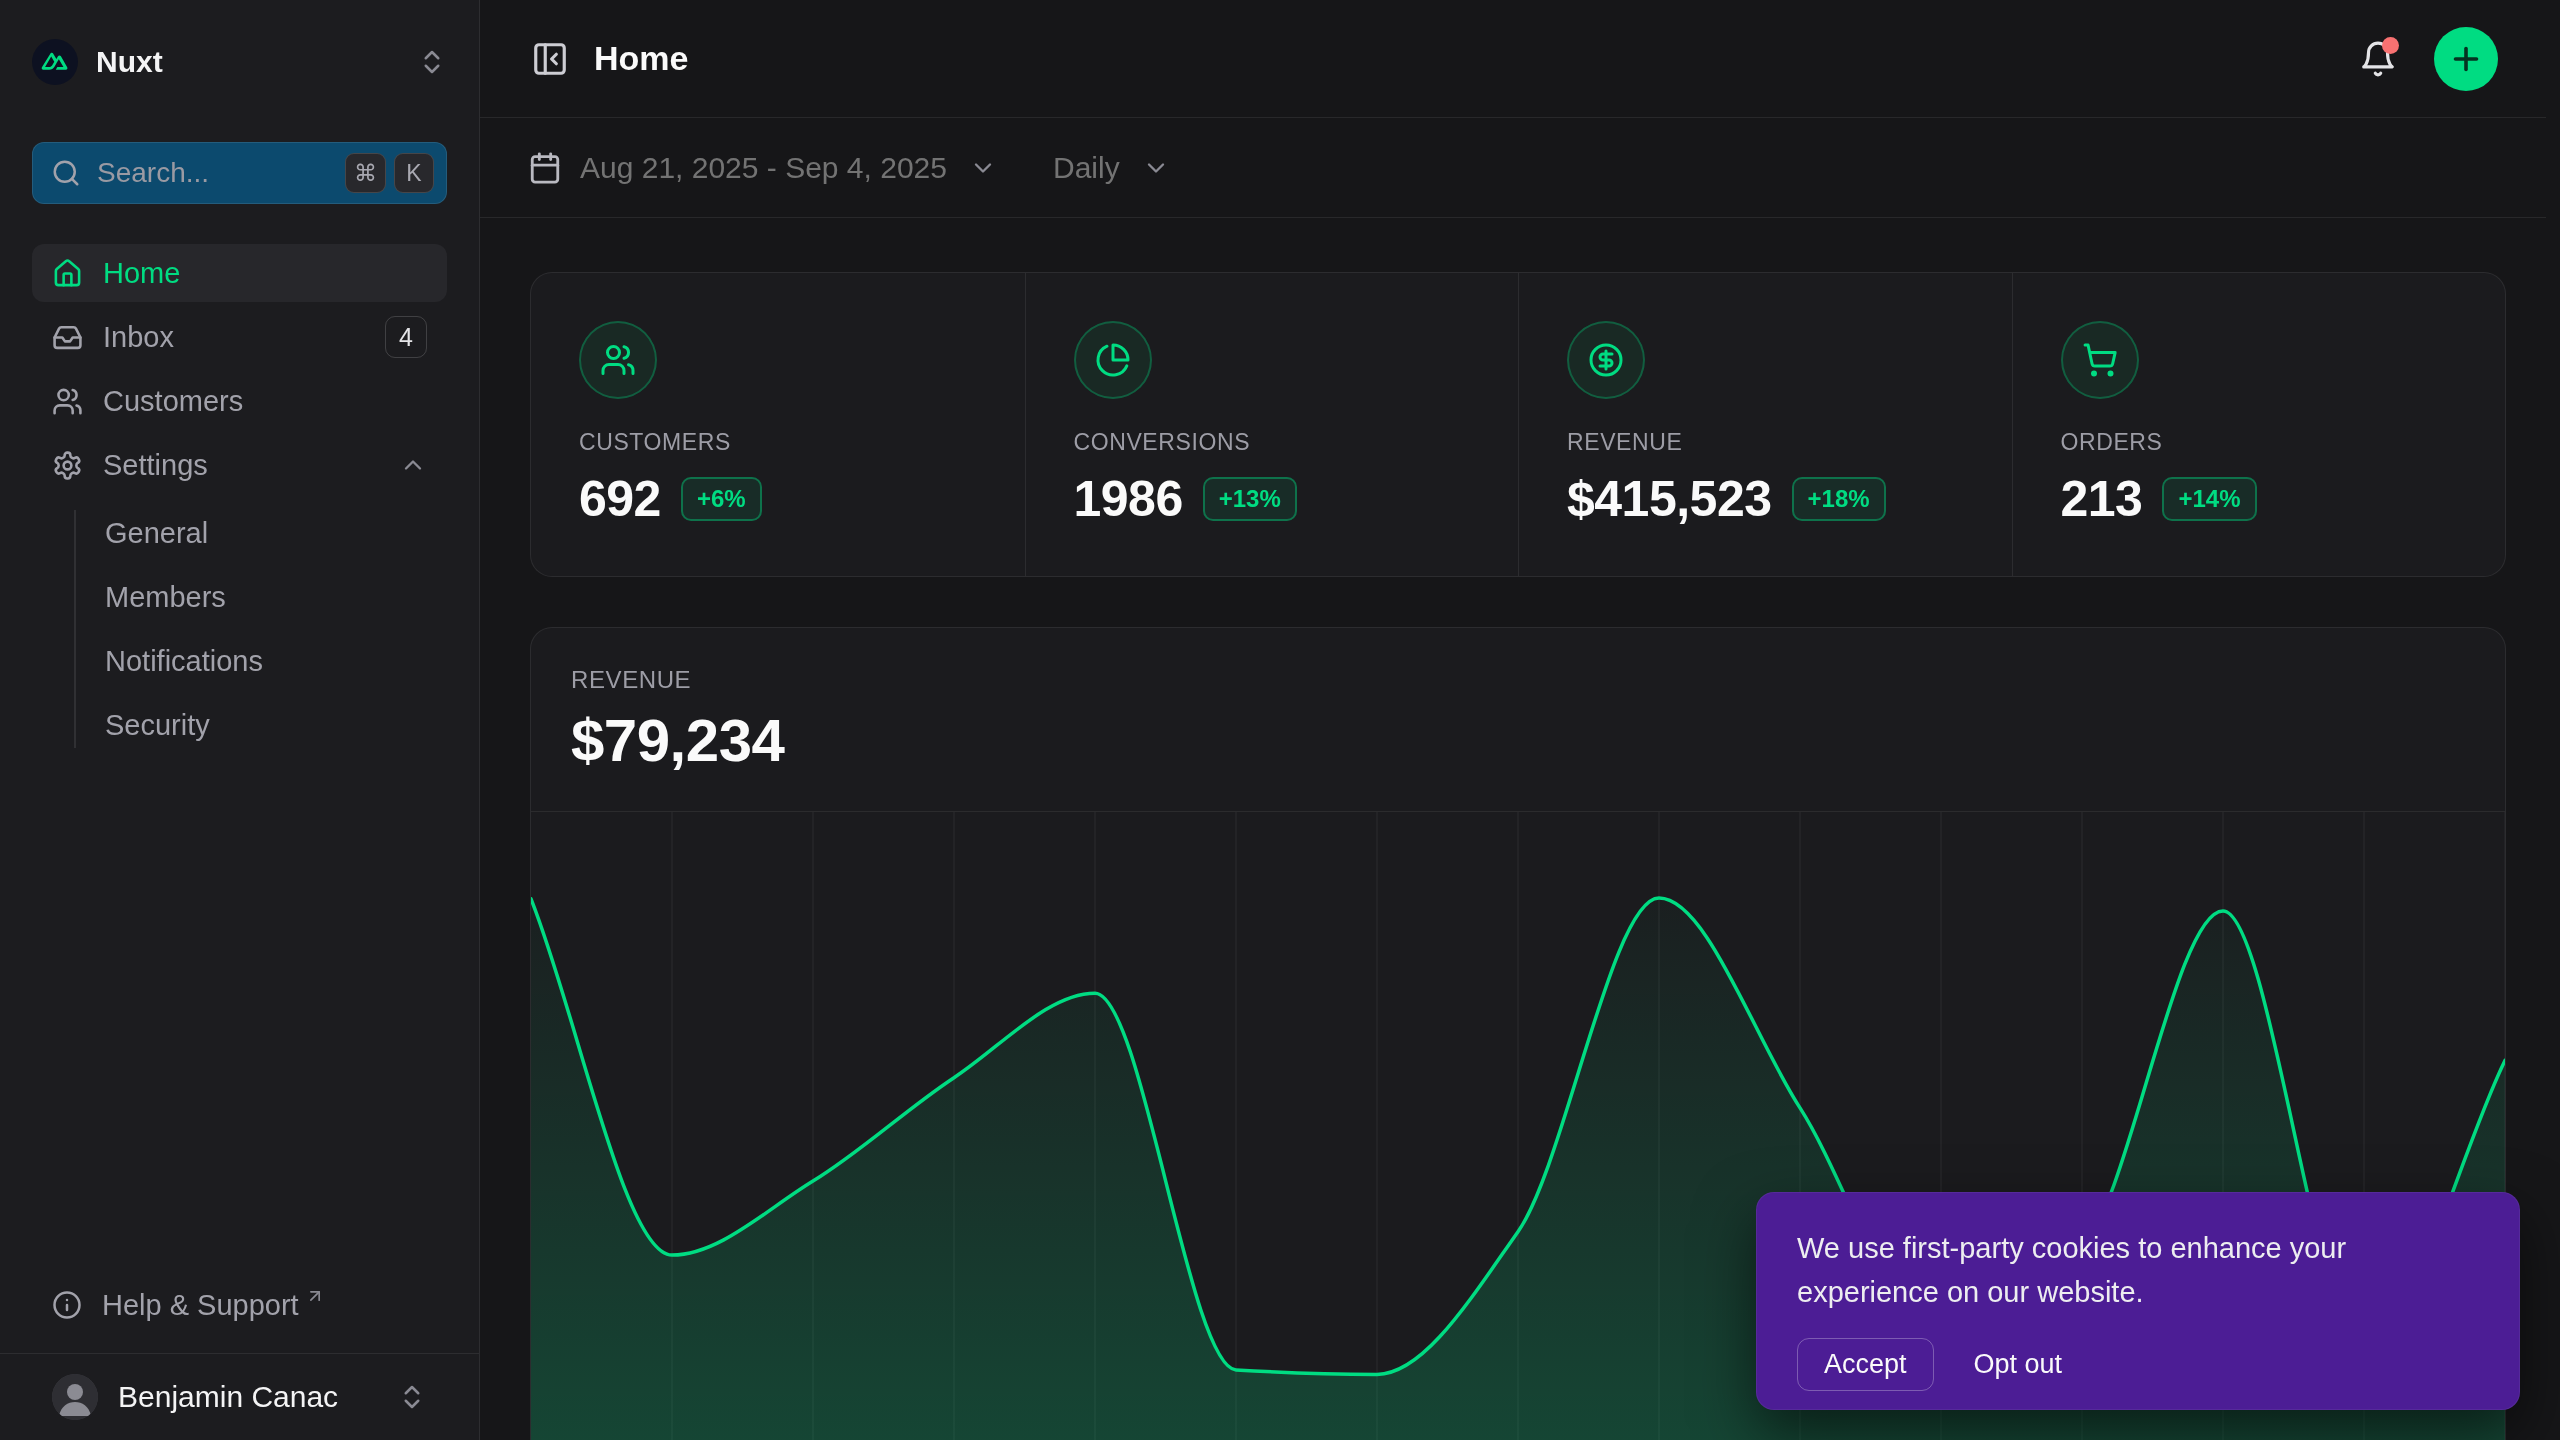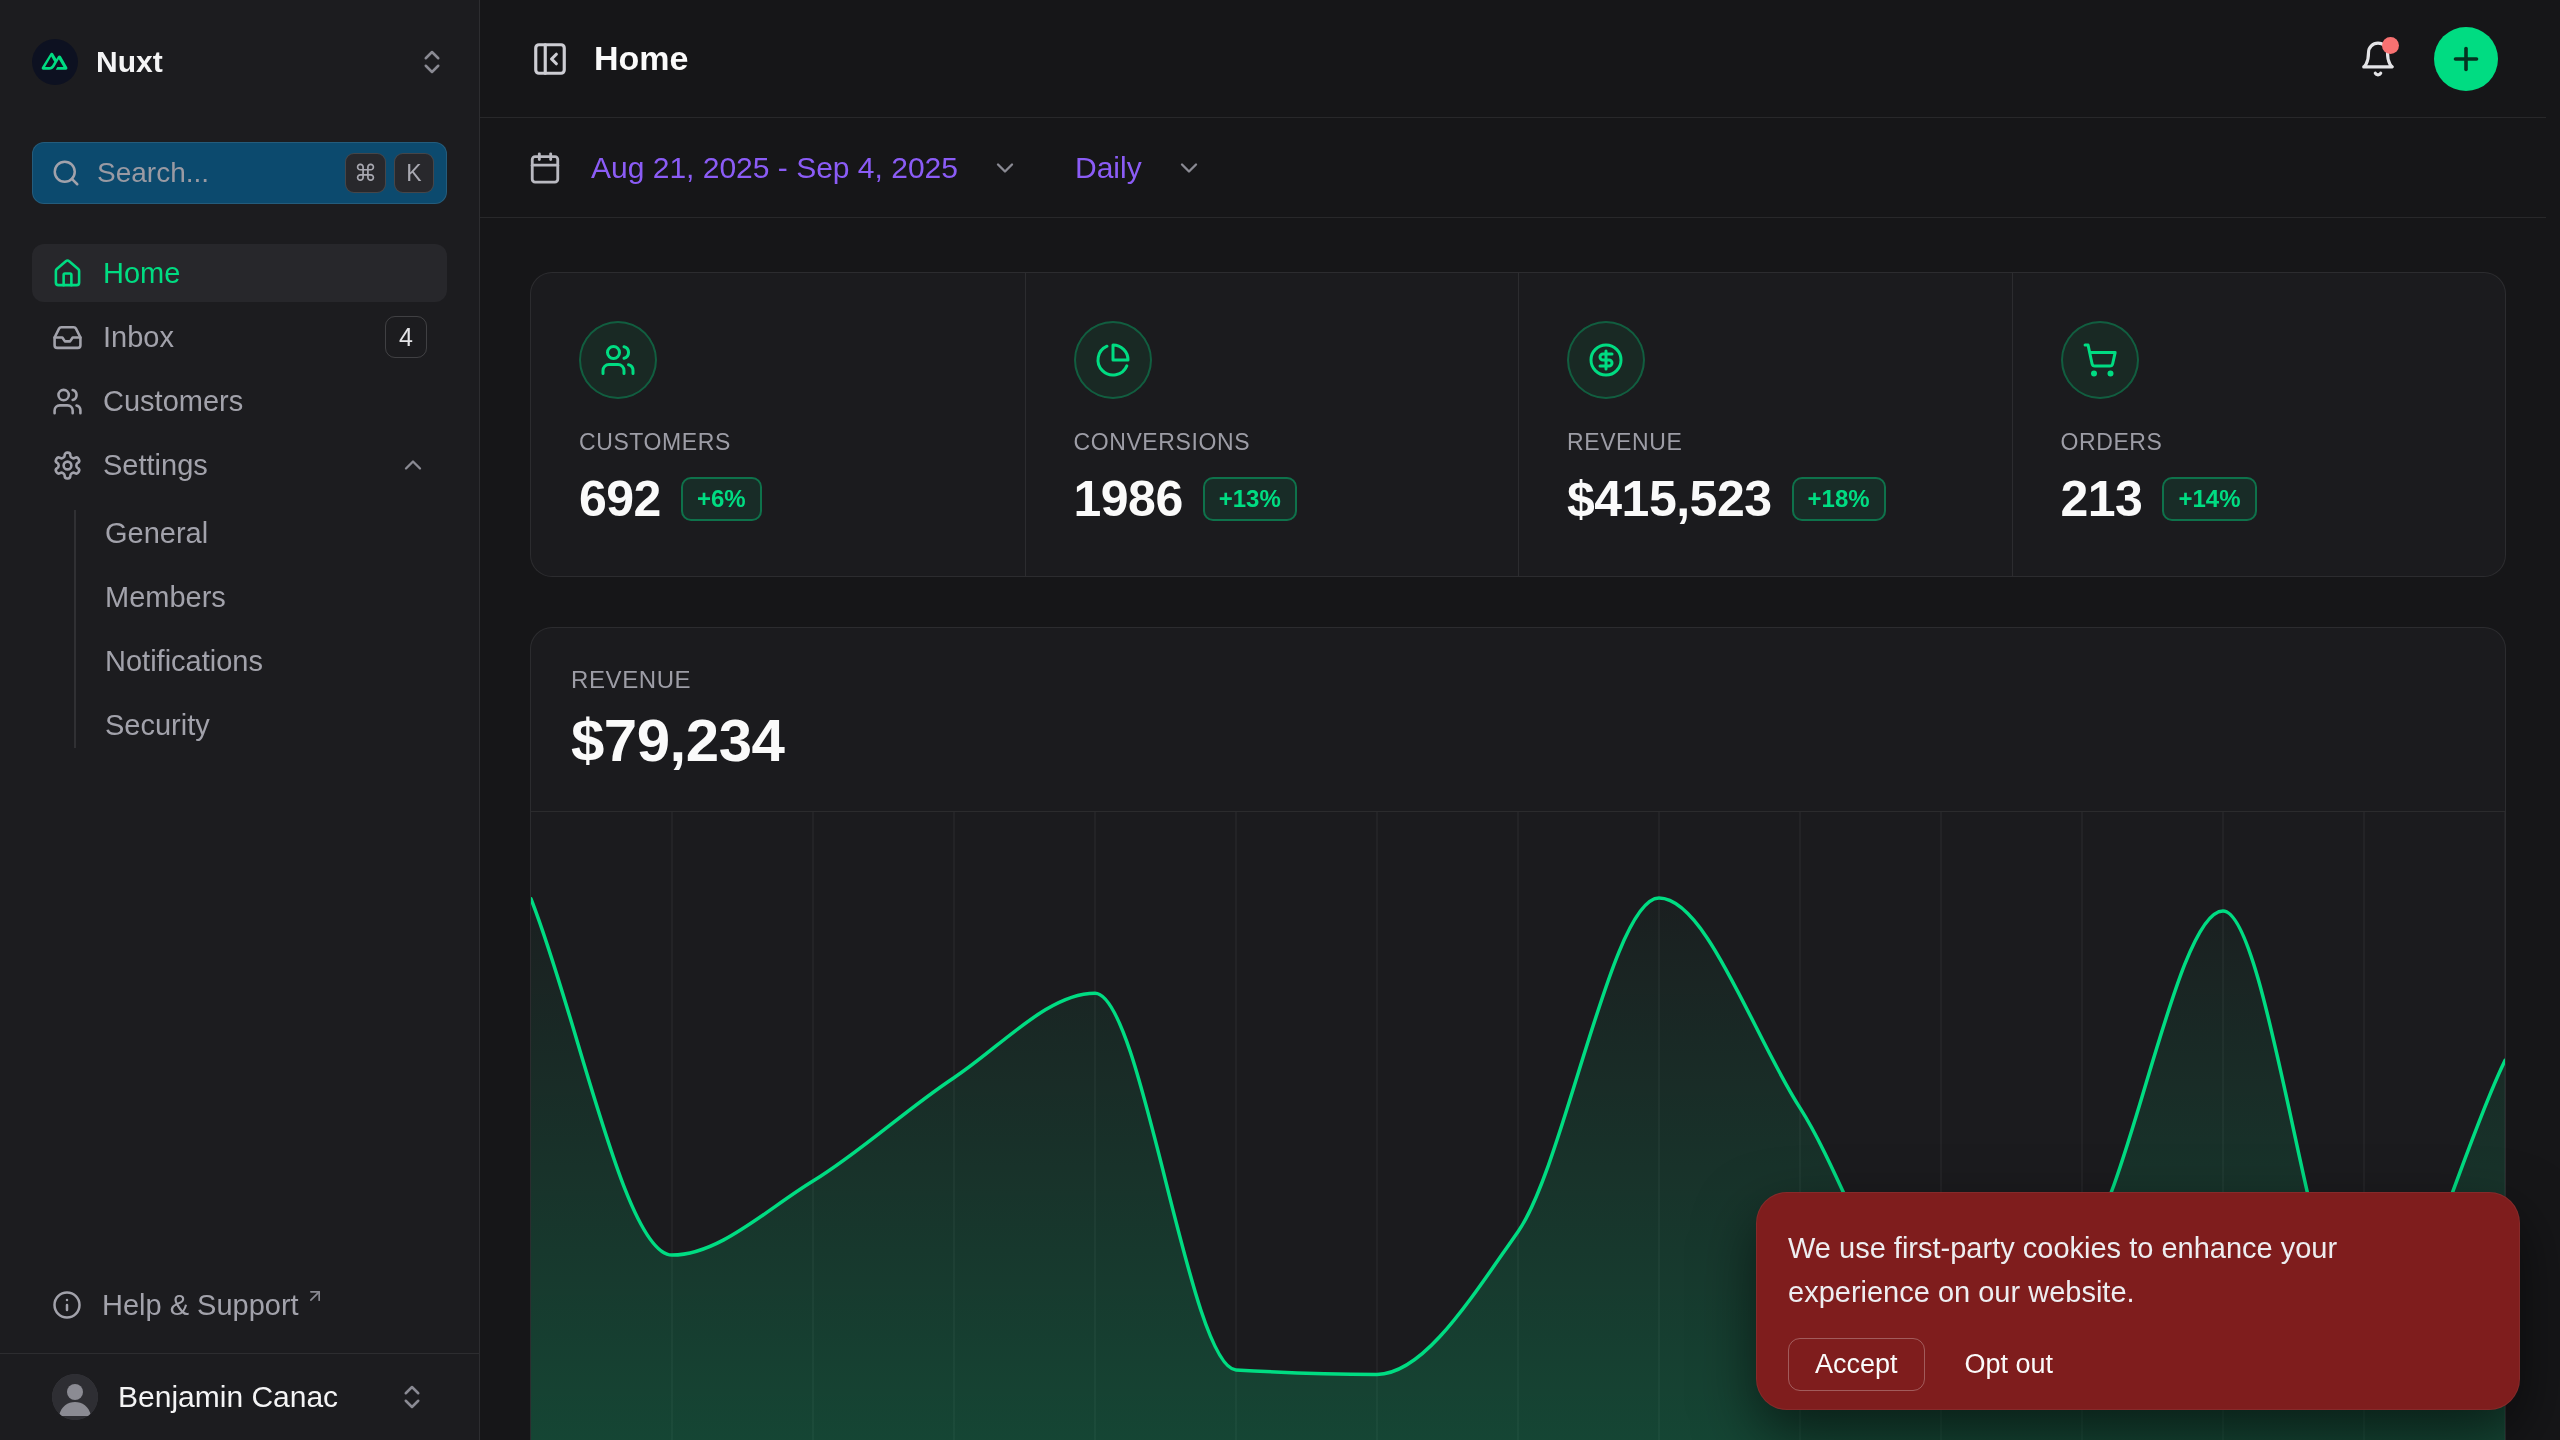--- a/index.html
+++ b/index.html
@@ -51,21 +51,21 @@
   .collapse-btn { width:44px; height:44px; display:flex; align-items:center; justify-content:center;
     color:#cdcdd3; cursor:pointer; border-radius:10px; }
   .page-title { font-size:34px; font-weight:700; color:#fafafa; margin-left:22px; flex:1; }
   .bell-btn { position:relative; width:52px; height:52px; display:flex; align-items:center; justify-content:center;
     color:#e4e4e7; cursor:pointer; }
   .bell-dot { position:absolute; top:4px; right:5px; width:17px; height:17px; border-radius:50%; background:#f87171; }
   .plus-btn { width:64px; height:64px; border-radius:50%; background:#00dc82; color:#053321; display:flex;
     align-items:center; justify-content:center; margin-left:30px; cursor:pointer; }
   .toolbar { height:100px; border-bottom:1px solid rgba(255,255,255,.08); display:flex; align-items:center;
     padding:0 48px; gap:56px; flex-shrink:0; }
-  .tool-btn { display:flex; align-items:center; gap:29px; color:#8b5cf6; font-size:30px; cursor:pointer; }
+  .tool-btn { display:flex; align-items:center; gap:18px; color:#737373; font-size:30px; cursor:pointer; }
   .tool-btn .cal { color:#b9b9c0; }
   .tool-btn .chev { margin-left:4px; }
 
   .content { padding:54px 40px 0 50px; flex:1; }
 
   
   .stats-card { display:grid; grid-template-columns:repeat(4,1fr); background:#1b1b1e;
     border:1px solid rgba(255,255,255,.08); border-radius:22px; height:305px; overflow:hidden; }
   .stat-cell { padding:48px 48px 0 48px; }
   .stat-cell + .stat-cell { border-left:1px solid rgba(255,255,255,.08); }
@@ -82,23 +82,23 @@
   .chart-card { margin-top:50px; background:#1b1b1e; border:1px solid rgba(255,255,255,.08);
     border-radius:22px; height:930px; overflow:hidden; }
   .chart-head { padding:38px 40px 0 40px; }
   .chart-label { font-size:24px; letter-spacing:.6px; color:#9d9da6; font-weight:500; }
   .chart-value { font-size:60px; font-weight:700; color:#fafafa; margin-top:12px; letter-spacing:-.5px; }
   .plot-wrap { margin-top:36px; border-top:1px solid rgba(255,255,255,.07); }
   .plot { position:relative; width:1974px; height:636px; }
   .plot svg { position:absolute; inset:0; }
 
   
-  .cookie-banner { position:absolute; left:1756px; top:1192px; width:764px; height:218px; background:#7f1d1d;
-    border:1px solid rgba(255,255,255,.06); border-radius:31px; box-shadow:0 24px 60px rgba(0,0,0,.55);
-    padding:34px 31px; z-index:10; }
+  .cookie-banner { position:absolute; left:1756px; top:1192px; width:764px; height:218px; background:#4c1d95;
+    border:1px solid rgba(255,255,255,.06); border-radius:18px; box-shadow:0 24px 60px rgba(0,0,0,.55);
+    padding:34px 40px; z-index:10; }
   .cookie-text { font-size:29px; line-height:1.5; color:#ededf0; font-weight:500; max-width:640px; }
   .cookie-actions { display:flex; align-items:center; gap:40px; margin-top:24px; }
   .accept-btn { border:1px solid rgba(255,255,255,.28); border-radius:12px; padding:10px 26px;
     font-size:27px; color:#fafafa; font-weight:500; cursor:pointer; background:transparent; }
   .optout-btn { font-size:27px; color:#fafafa; font-weight:500; cursor:pointer; }
 
   svg.ic { fill:none; stroke:currentColor; stroke-width:2; stroke-linecap:round; stroke-linejoin:round; }
 </style>
 </head>
 <body>

